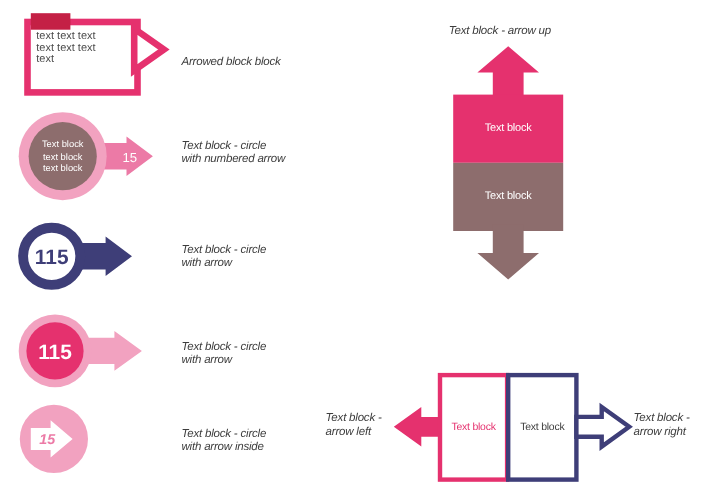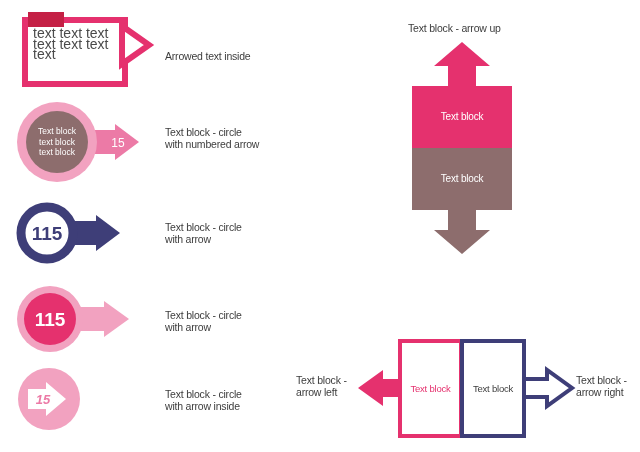--- a/index.html
+++ b/index.html
@@ -1,22 +1,22 @@
 <!DOCTYPE html>
 <html><head>
 <meta charset="utf-8">
 <style>
   html,body{margin:0;padding:0;background:#ffffff;}
   .canvas{position:relative;width:640px;height:452px;background:#ffffff;
           font-family:"Liberation Sans",sans-serif;overflow:hidden;}
   .canvas svg{position:absolute;overflow:visible;}
   svg text{font-family:"Liberation Sans",sans-serif;}
   .label{position:absolute;color:#3d3d3d;font-size:10.5px;line-height:12px;
-         letter-spacing:-0.2px;white-space:pre-line;}
-  .inner-text{position:absolute;font-size:14px;line-height:10.5px;color:#4a4a4a;
+         letter-spacing:-0.2px;white-space:pre-line;font-style:italic;}
+  .inner-text{position:absolute;font-size:10px;line-height:10.5px;color:#4a4a4a;
               white-space:pre-line;}
   .circle-text{position:absolute;font-size:8.5px;line-height:10.5px;color:#ffffff;
                text-align:center;white-space:pre-line;}
   .block-text{position:absolute;text-align:center;font-size:10px;color:#ffffff;
               letter-spacing:-0.2px;}
   .block-text.pink{color:#e5316e;}
   .block-text.dark{color:#3d3d3d;}
 </style>
 </head>
 <body>
@@ -24,21 +24,21 @@
 <div class="canvas">
 
   <svg style="left:20px;top:12px;" width="134" height="82" viewBox="0 0 134 82">
     <rect x="5" y="8" width="100" height="64" fill="#ffffff" stroke="#e5316e" stroke-width="6"></rect>
     <polygon points="102,14 129,33 102,52" fill="#ffffff" stroke="#e5316e" stroke-width="6" stroke-miterlimit="10"></polygon>
     <rect x="8" y="0" width="36" height="15" fill="#c42045"></rect>
   </svg>
   <div class="inner-text" style="left:33px;top:28px;width:85px;">text text text
 text text text
 text</div>
-  <div class="label" style="left:165px;top:50px;width:120px;">Arrowed text inside</div>
+  <div class="label" style="left:165px;top:50px;width:120px;">Arrowed block block</div>
 
   <svg style="left:15px;top:100px;" width="130" height="84" viewBox="0 0 130 84">
     <polygon points="60,30 100,30 100,24 124,42 100,60 100,54 60,54" fill="#ec7aa6"></polygon>
     <circle cx="42" cy="42" r="40" fill="#f2a2c0"></circle>
     <circle cx="42" cy="42" r="31" fill="#8d6d6d"></circle>
     <text x="103" y="47" text-anchor="middle" font-size="12" fill="#ffffff">15</text>
   </svg>
   <div class="circle-text" style="left:22px;top:126px;width:70px;">Text block
 text block
 text block</div>

